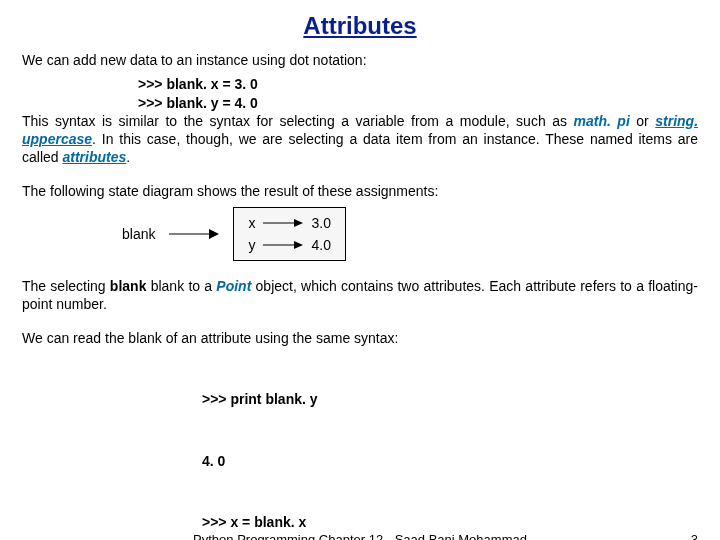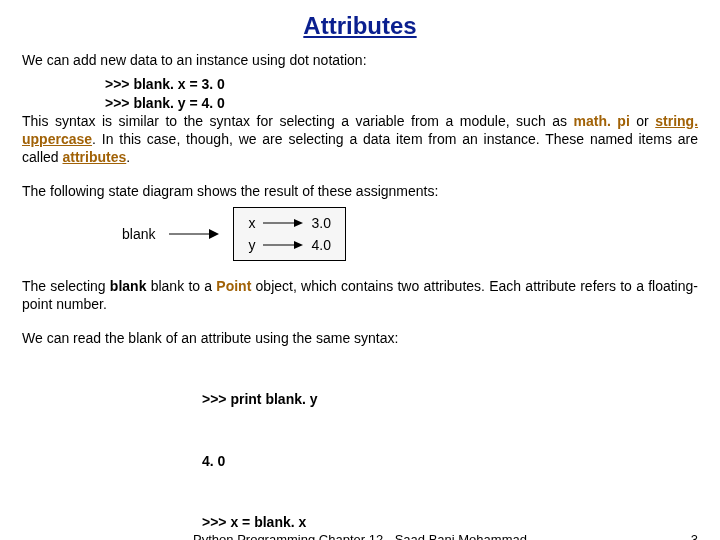--- a/index.html
+++ b/index.html
@@ -16,23 +16,23 @@
   }
   .title {
     text-align: center;
     font-weight: bold;
     font-size: 24px;
     color: #0a1f8f;
     text-decoration: underline;
     margin-bottom: 10px;
   }
   .para { text-align: justify; margin-bottom: 6px; }
-  .code-block { margin-left: 83px; font-weight: bold; }
+  .code-block { margin-left: 116px; font-weight: bold; }
   .code-block2 { margin-left: 180px; font-weight: bold; margin-top: 43px; }
-  .bred { color: #a16207; font-weight: bold; }
+  .bred { color: #0369a1; font-weight: bold; font-style: italic; }
   .bblack { font-weight: bold; }
   .und { text-decoration: underline; }
   .sep { height: 10px; }
   .diagram-wrap { margin: 6px 0 6px 100px; }
   .diagram {
     display: inline-flex;
     align-items: center;
     gap: 14px;
   }
   .diag-label { font-family: Arial; font-size: 14px; }

